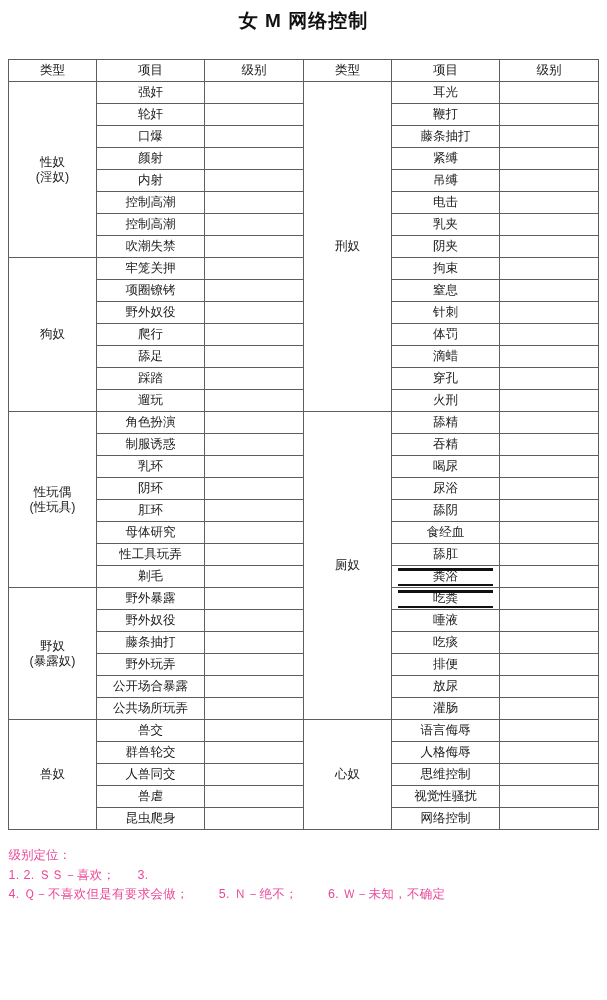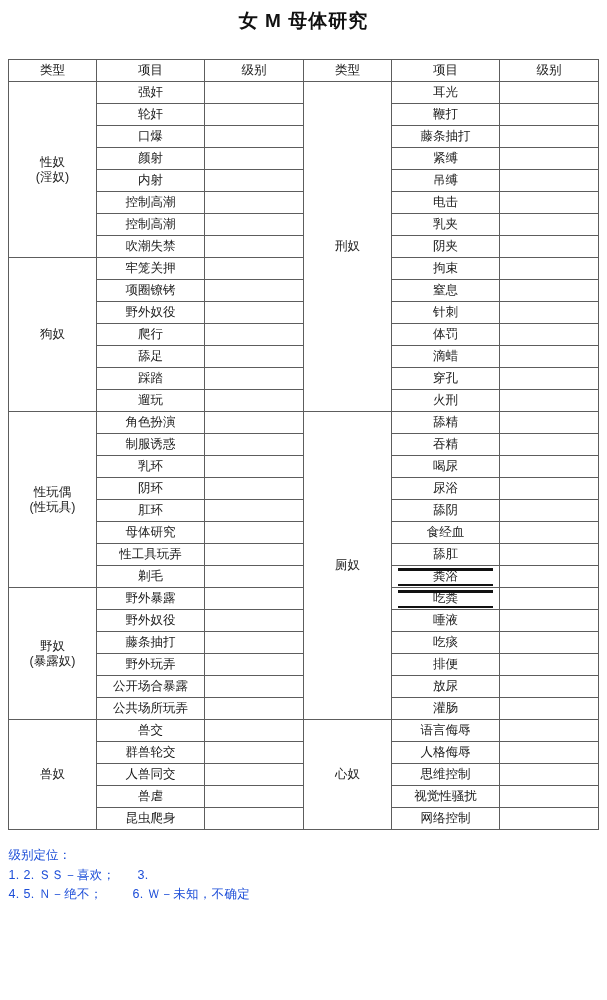--- a/index.html
+++ b/index.html
@@ -66,21 +66,21 @@
     height: 2.5px;
     background: #111;
   }
   .strike-cell .s1 { top: 2px; }
   .strike-cell .s2 { bottom: 1px; }
   .tall2 { height: 42px; }
   .legend {
     width: 590px;
     margin: 1px auto 0 auto;
     font-size: 12.5px;
-    color: #1d4ed8;
+    color: #ec4899;
     line-height: 1.5;
   }
   .legend .lg-title {
     font-size: 12.5px;
     padding-bottom: 1px;
   }
   .legend-row {
     display: flex;
     white-space: nowrap;
     letter-spacing: 0.3px;
@@ -91,21 +91,21 @@
   .legend-row .lg-txt {
     padding-right: 22px;
   }
   .legend-row .lg-txt.wide { padding-right: 30px; }
 </style>
 </head>
 <body>
 
 <div class="page">
 
-  <div class="doc-title">女 M 母体研究</div>
+  <div class="doc-title">女 M 网络控制</div>
 
   <table class="main">
     <colgroup>
       <col class="c-type">
         <col class="c-item">
         <col class="c-level">
       <col class="c-type">
         <col class="c-item">
         <col class="c-level">
     </colgroup>
@@ -363,20 +363,21 @@
   <div class="legend">
     <div class="lg-title">级别定位：</div>
     <div class="legend-row">
       <span class="lg-num">1.</span>
       <span class="lg-num">2.</span>
       <span class="lg-txt">ＳＳ－喜欢；</span>
       <span class="lg-num">3.</span>
     </div>
     <div class="legend-row">
       <span class="lg-num">4.</span>
+      <span class="lg-txt wide">Ｑ－不喜欢但是有要求会做；</span>
       <span class="lg-num">5.</span>
       <span class="lg-txt wide">Ｎ－绝不；</span>
       <span class="lg-num">6.</span>
       <span class="lg-txt">Ｗ－未知，不确定</span>
     </div>
   </div>
 
 </div>
 
 </body></html>

